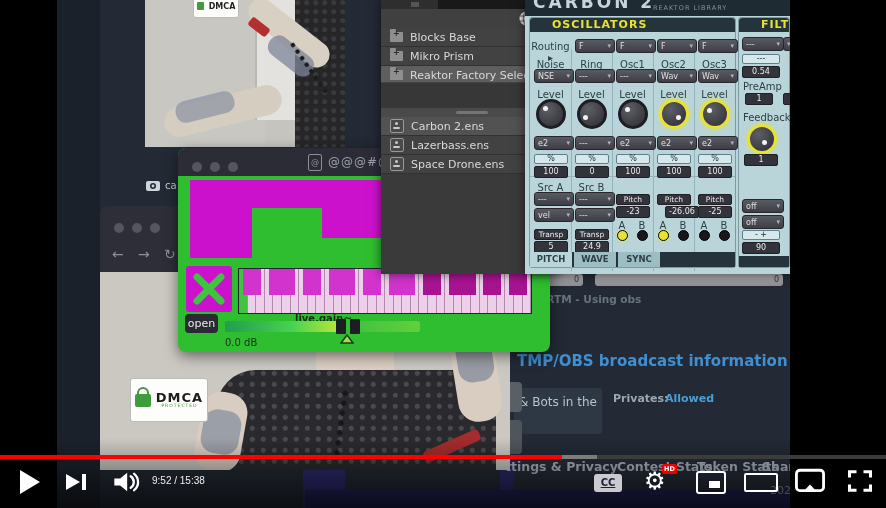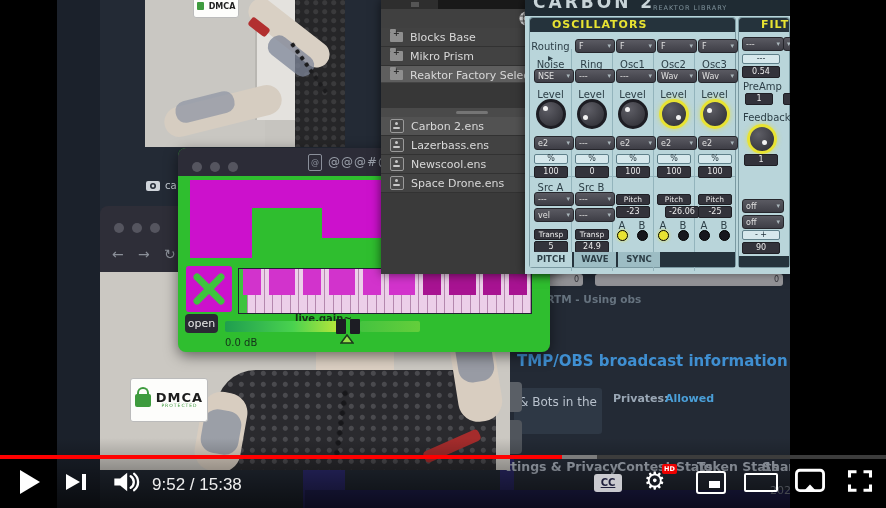--- a/index.html
+++ b/index.html
@@ -319,24 +319,20 @@
       <div class="frow filesel">
         <span class="ens-ic"></span>
         <span>Carbon 2.ens</span>
       </div>
       <div class="frow">
         <span class="ens-ic"></span>
         <span>Lazerbass.ens</span>
       </div>
       <div class="frow">
         <span class="ens-ic"></span>
-        <span>Newscool.ens</span>
-      </div>
-      <div class="frow">
-        <span class="ens-ic"></span>
         <span>Space Drone.ens</span>
       </div>
     </div>
   </div>
 
   <div class="synth">
     <div class="abs" style="left:0;top:0;width:265px;height:16px;background:#1f2b33;overflow:hidden;">
       <span class="abs" style="left:8px;top:-8px;color:#c8d4d8;font-size:17px;font-weight:bold;letter-spacing:3px;">CARBON 2</span>
       <span class="abs" style="left:128px;top:4px;color:#7f929b;font-size:6.5px;letter-spacing:1px;">REAKTOR LIBRARY</span>
     </div>
@@ -532,21 +528,21 @@
       <div class="tri" style="border-width:12px 0 12px 20px;border-color:transparent transparent transparent #fff;"></div>
     </div>
     <div class="ybtn" style="left:66px;top:19px;display:flex;align-items:center;">
       <div class="tri" style="border-width:8px 0 8px 14px;border-color:transparent transparent transparent #fff;"></div>
       <div style="width:3.5px;height:16px;background:#fff;margin-left:2px;"></div>
     </div>
     <svg class="ybtn" style="left:112px;top:14px;" width="28" height="26" viewBox="0 0 24 22">
       <path d="M2 8 v6 h5 l6 5 V3 L7 8 Z" fill="#fff"></path>
       <path d="M16 6 a6 6 0 0 1 0 10 M19 4 a9 9 0 0 1 0 14" stroke="#fff" stroke-width="2" fill="none" stroke-linecap="round"></path>
     </svg>
-    <span class="abs" style="left:152px;top:20px;color:#eee;font-size:17px;font-family:'Liberation Sans',sans-serif;">9:52 / 15:38</span>
+    <span class="abs" style="left:152px;top:20px;color:#eee;font-size:10px;font-family:'Liberation Sans',sans-serif;">9:52 / 15:38</span>
 
     <div class="ybtn" style="left:594px;top:19px;width:28px;height:18px;background:rgba(222,222,226,.9);border-radius:3px;
                 color:#1d1d3a;font-size:10px;font-weight:bold;text-align:center;line-height:18px;text-decoration:underline;">
       <span>CC</span>
     </div>
     <div class="ybtn" style="left:644px;top:12px;width:28px;height:28px;">
       <span style="color:#fff;font-size:24px;line-height:28px;">⚙</span>
       <span class="abs" style="left:18px;top:-3px;background:#e00;color:#fff;font-size:6.5px;font-weight:bold;border-radius:2px;padding:1px 2px;">
         <span>HD</span>
       </span>

